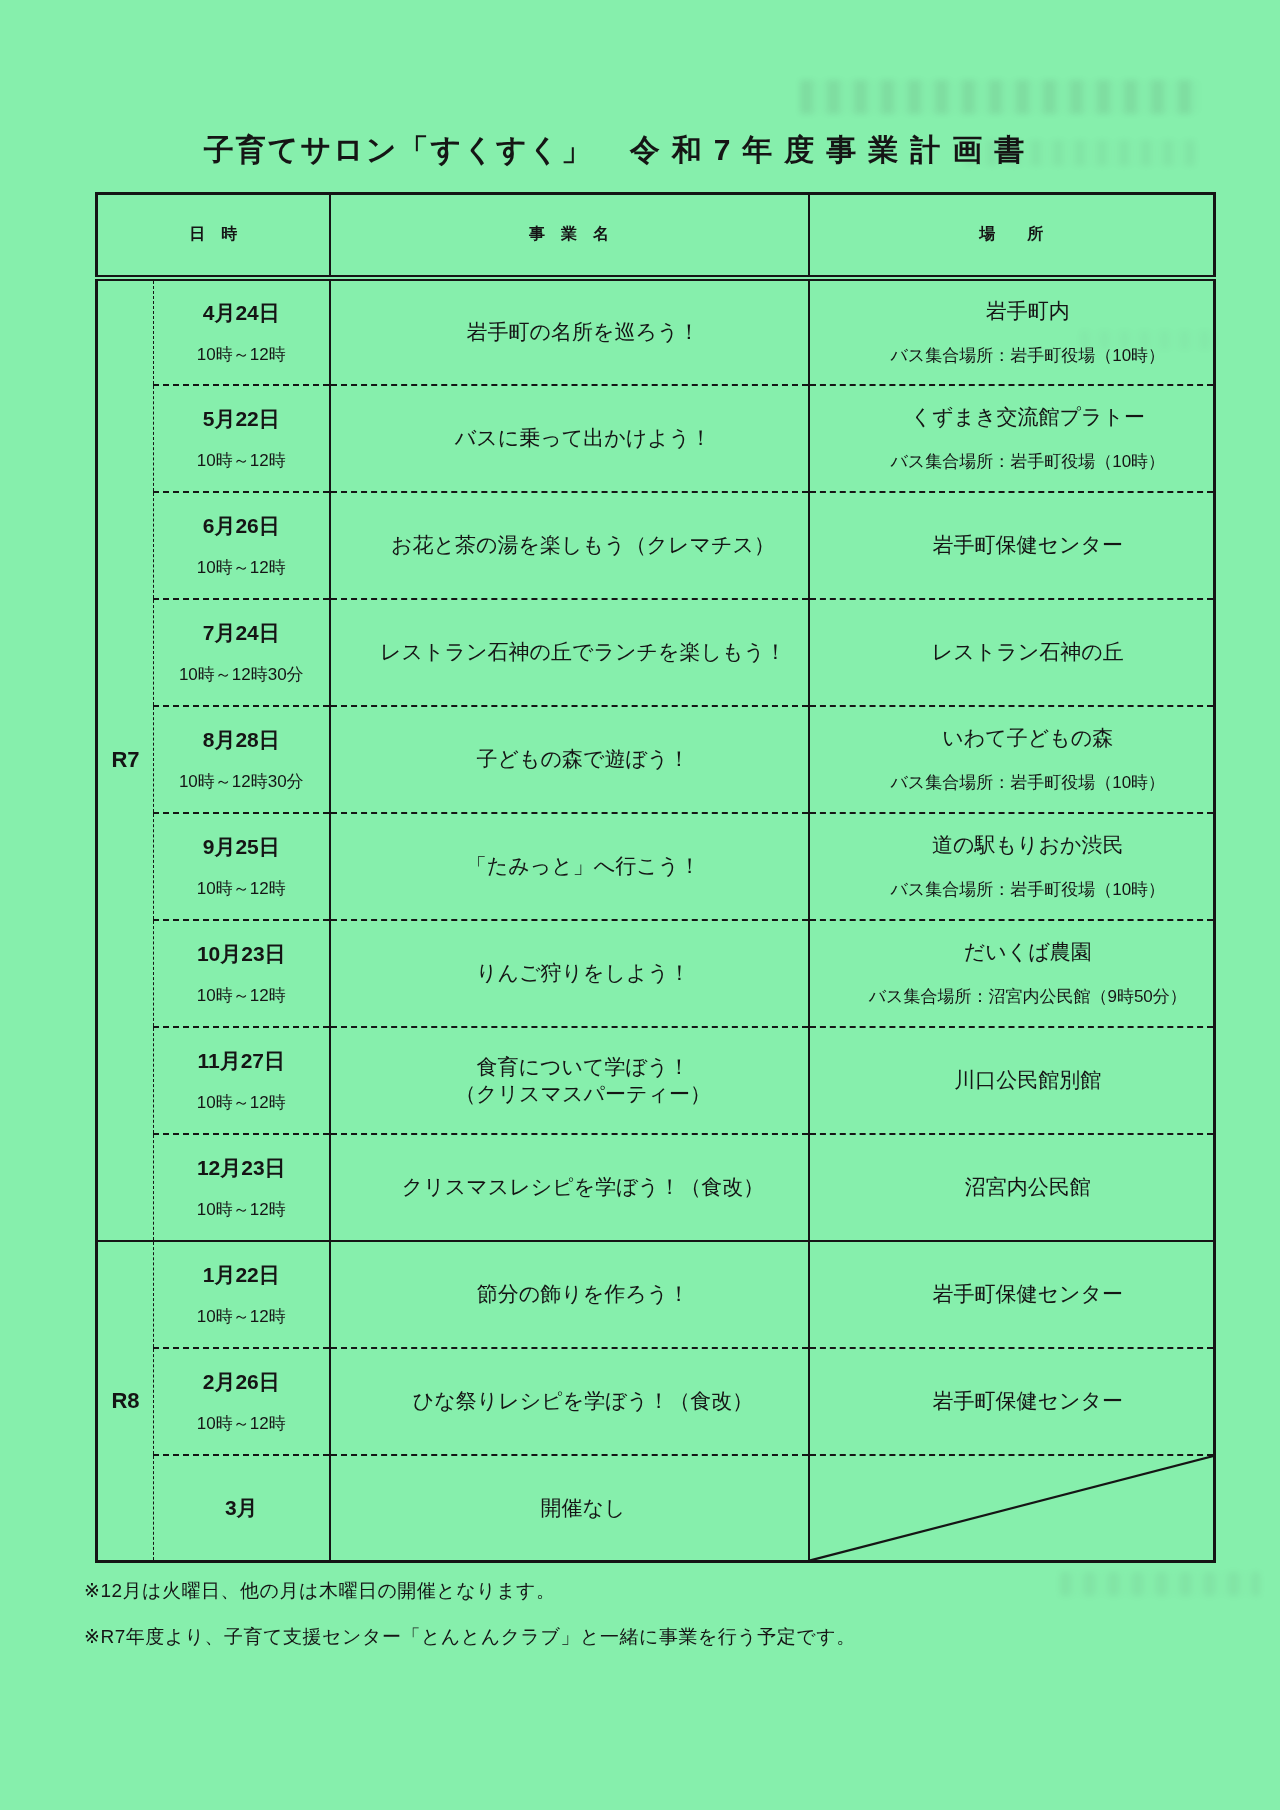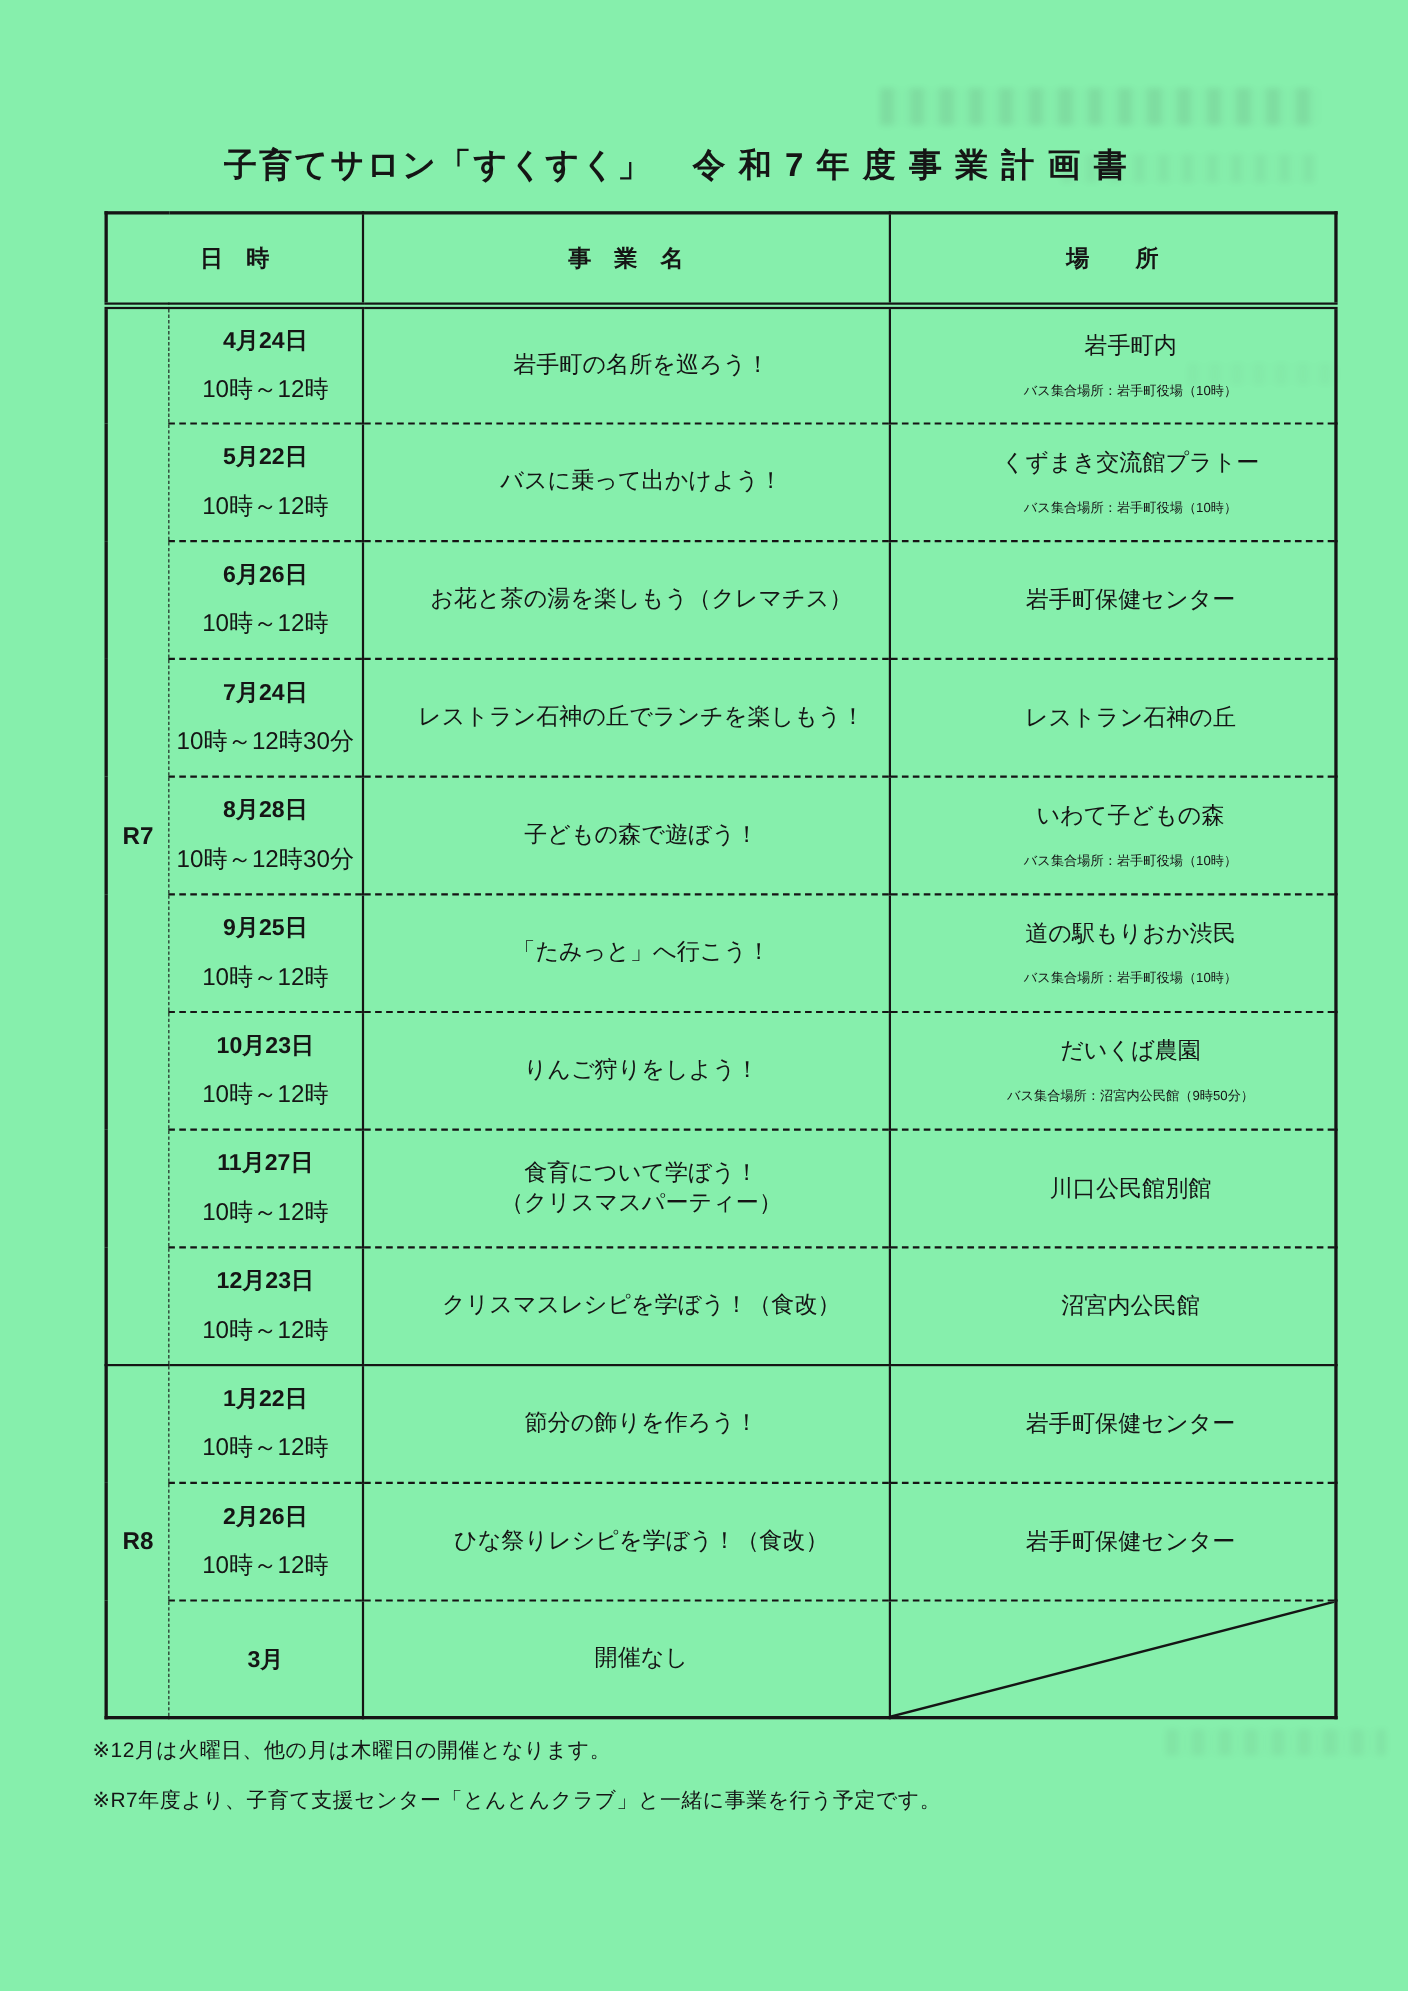--- a/index.html
+++ b/index.html
@@ -45,21 +45,21 @@
   }
   col.c-year  { width: 57px;  }
   col.c-date  { width: 176px; }
   col.c-event { width: 479px; }
   col.c-place { width: 406px; }
 
   thead tr { height: 84px; }
   tbody tr { height: 107px; }
 
   th {
-    font-size: 21px;
+    font-size: 16px;
     font-weight: bold;
     text-align: center;
     vertical-align: middle;
     border-bottom: 6px double #151515;
   }
   th.h-datetime, th.h-event { border-right: 2.5px solid #151515; }
 
   td { vertical-align: middle; text-align: center; }
 
   td.year-cell {
@@ -69,24 +69,24 @@
     font-weight: bold;
   }
   td.cell-date  { border-right: 2.5px solid #151515; }
   td.cell-event { border-right: 2.5px solid #151515; }
   td.cell-place { position: relative; padding-left: 33px; }
 
   td.sep  { border-bottom: 2px dashed #151515; }
   td.gend { border-bottom: 2.5px solid #151515; }
 
   .date { font-size: 21px; font-weight: bold; }
-  .time { font-size: 22px; margin-top: 16px; }
+  .time { font-size: 17px; margin-top: 16px; }
   .ev   { font-size: 21px; line-height: 1.3; padding-left: 28px; }
   .pl   { font-size: 21px; }
-  .nt   { font-size: 12px; margin-top: 19px; }
+  .nt   { font-size: 17px; margin-top: 19px; }
 
   svg.diag { position: absolute; left: 0; top: 0; width: 100%; height: 100%; display: block; }
   svg.diag line { stroke: #151515; stroke-width: 2.2; vector-effect: non-scaling-stroke; }
 
   .footnotes { position: absolute; left: 84px; top: 1578px; font-size: 19px; }
   .footnotes p { margin-bottom: 20px; letter-spacing: .5px; }
 </style>
 </head>
 <body>
 

